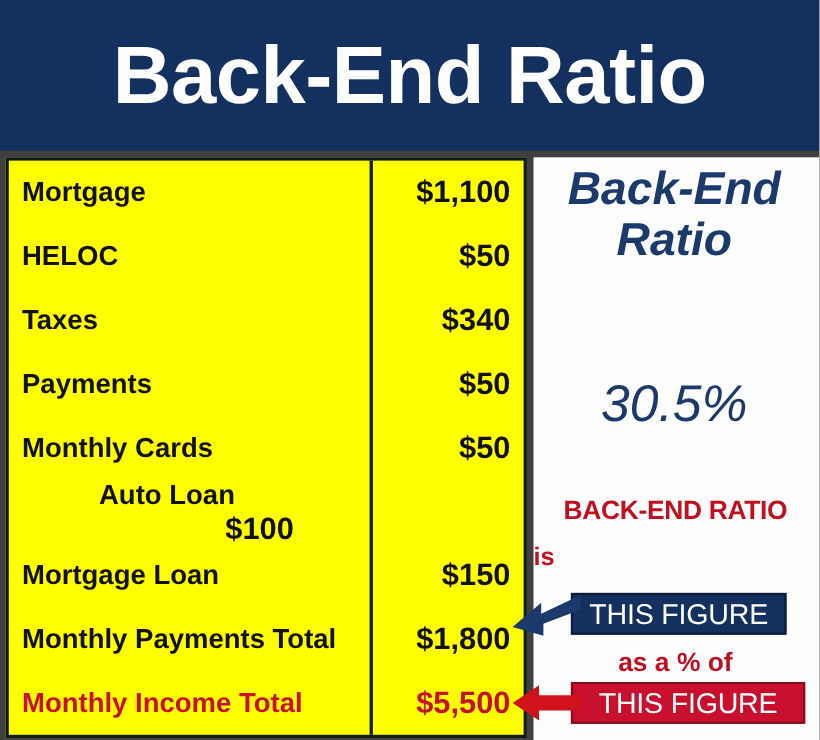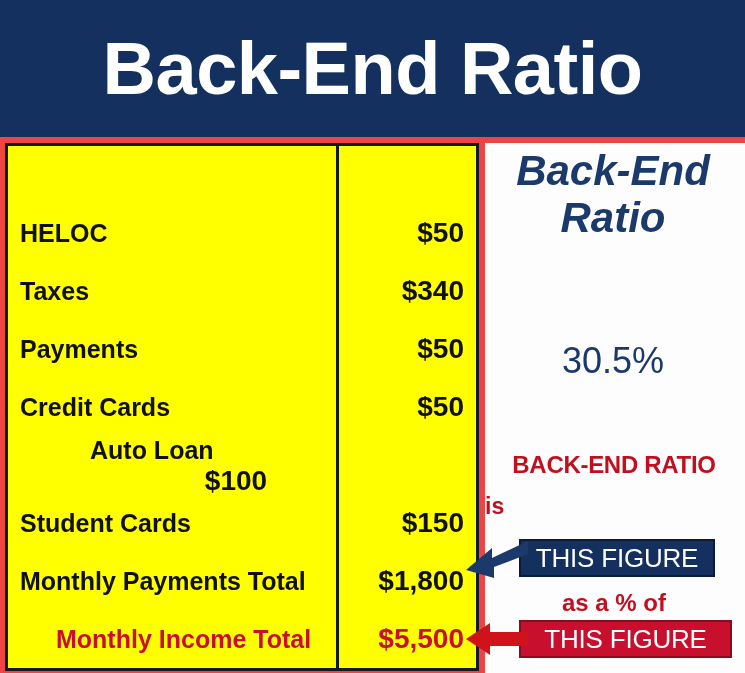--- a/index.html
+++ b/index.html
@@ -4,21 +4,21 @@
 <style>
   html, body {
     margin: 0;
     padding: 0;
     background: #ffffff;
   }
   #page {
     position: relative;
     width: 745px;
     height: 673px;
-    background: #ef4444;
+    background: #404040;
     overflow: hidden;
     font-family: "Liberation Sans", sans-serif;
   }
 
   
   #header-banner {
     position: absolute;
     left: 0;
     top: 0;
     width: 745px;
@@ -114,21 +114,22 @@
     line-height: 1.12;
     font-family: "Liberation Sans", sans-serif;
   }
   #ratio-value {
     position: absolute;
     left: 0;
     top: 200px;
     width: 256px;
     text-align: center;
     color: #1B3A6B;
-    font-size: 36px;
+    font-size: 47px;
+    font-style: italic;
     font-weight: normal;
     line-height: 1;
     font-family: "Liberation Sans", sans-serif;
   }
   #callout-title {
     position: absolute;
     left: 0;
     top: 308px;
     width: 258px;
     text-align: center;
@@ -214,57 +215,61 @@
 
 <div id="page">
 
   <div id="header-banner">
     <div id="header-title">Back-End Ratio</div>
   </div>
 
   <div id="budget-table">
     <div id="table-divider"></div>
 
+    <div class="table-row" style="top:0px;">
+      <div class="row-label">Mortgage</div>
+      <div class="row-value">$1,100</div>
+    </div>
 
     <div class="table-row" style="top:58px;">
       <div class="row-label">HELOC</div>
       <div class="row-value">$50</div>
     </div>
 
     <div class="table-row" style="top:116px;">
       <div class="row-label">Taxes</div>
       <div class="row-value">$340</div>
     </div>
 
     <div class="table-row" style="top:174px;">
       <div class="row-label">Payments</div>
       <div class="row-value">$50</div>
     </div>
 
     <div class="table-row" style="top:232px;">
-      <div class="row-label">Credit Cards</div>
+      <div class="row-label">Monthly Cards</div>
       <div class="row-value">$50</div>
     </div>
 
     <div class="table-row" style="top:290px;flex-direction:column;">
       <div class="row-label">Auto Loan</div>
       <div class="row-value">$100</div>
     </div>
 
     <div class="table-row" style="top:348px;">
-      <div class="row-label">Student Cards</div>
+      <div class="row-label">Mortgage Loan</div>
       <div class="row-value">$150</div>
     </div>
 
     <div class="table-row" style="top:406px;">
       <div class="row-label">Monthly Payments Total</div>
       <div class="row-value">$1,800</div>
     </div>
 
-    <div class="table-row row-income" style="top:464px;padding-left:36px;">
+    <div class="table-row row-income" style="top:464px;">
       <div class="row-label">Monthly Income Total</div>
       <div class="row-value">$5,500</div>
     </div>
   </div>
 
   <div id="right-panel">
     <div id="ratio-heading">Back-End Ratio</div>
     <div id="ratio-value">30.5%</div>
     <div id="callout-title">BACK-END RATIO</div>
     <div id="callout-is">is</div>

